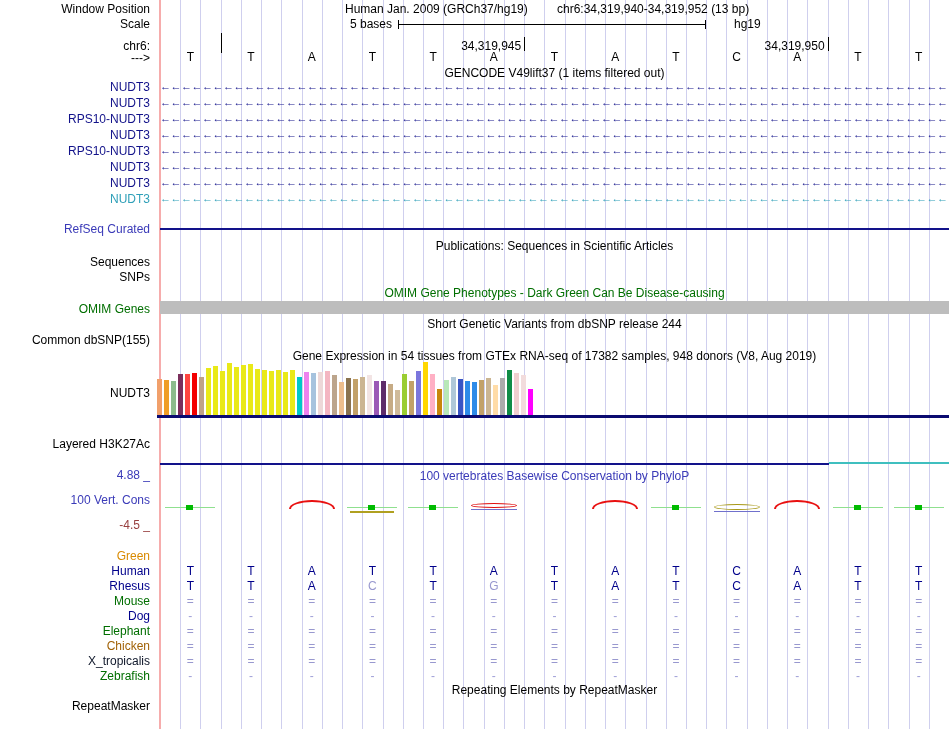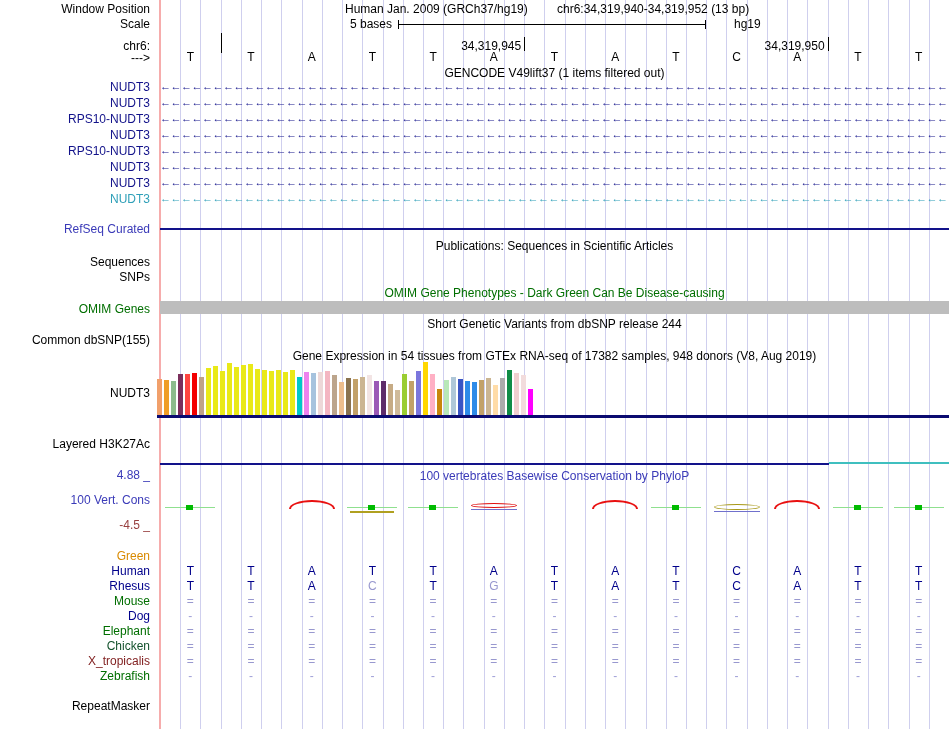--- a/index.html
+++ b/index.html
@@ -250,35 +250,35 @@
       <div class="base" style="left:372.4px;top:624px;color:#9898cf">=</div>
       <div class="base" style="left:433.1px;top:624px;color:#9898cf">=</div>
       <div class="base" style="left:493.8px;top:624px;color:#9898cf">=</div>
       <div class="base" style="left:554.5px;top:624px;color:#9898cf">=</div>
       <div class="base" style="left:615.2px;top:624px;color:#9898cf">=</div>
       <div class="base" style="left:675.9px;top:624px;color:#9898cf">=</div>
       <div class="base" style="left:736.6px;top:624px;color:#9898cf">=</div>
       <div class="base" style="left:797.3px;top:624px;color:#9898cf">=</div>
       <div class="base" style="left:858.0px;top:624px;color:#9898cf">=</div>
       <div class="base" style="left:918.7px;top:624px;color:#9898cf">=</div>
-      <div class="left-label" style="top:639px;color:#14532d">Chicken</div>
+      <div class="left-label" style="top:639px;color:#a16207">Chicken</div>
       <div class="base" style="left:190.3px;top:639px;color:#9898cf">=</div>
       <div class="base" style="left:251.0px;top:639px;color:#9898cf">=</div>
       <div class="base" style="left:311.7px;top:639px;color:#9898cf">=</div>
       <div class="base" style="left:372.4px;top:639px;color:#9898cf">=</div>
       <div class="base" style="left:433.1px;top:639px;color:#9898cf">=</div>
       <div class="base" style="left:493.8px;top:639px;color:#9898cf">=</div>
       <div class="base" style="left:554.5px;top:639px;color:#9898cf">=</div>
       <div class="base" style="left:615.2px;top:639px;color:#9898cf">=</div>
       <div class="base" style="left:675.9px;top:639px;color:#9898cf">=</div>
       <div class="base" style="left:736.6px;top:639px;color:#9898cf">=</div>
       <div class="base" style="left:797.3px;top:639px;color:#9898cf">=</div>
       <div class="base" style="left:858.0px;top:639px;color:#9898cf">=</div>
       <div class="base" style="left:918.7px;top:639px;color:#9898cf">=</div>
-      <div class="left-label" style="top:654px;color:#7f1d1d">X_tropicalis</div>
+      <div class="left-label" style="top:654px;color:#0f172a">X_tropicalis</div>
       <div class="base" style="left:190.3px;top:654px;color:#9898cf">=</div>
       <div class="base" style="left:251.0px;top:654px;color:#9898cf">=</div>
       <div class="base" style="left:311.7px;top:654px;color:#9898cf">=</div>
       <div class="base" style="left:372.4px;top:654px;color:#9898cf">=</div>
       <div class="base" style="left:433.1px;top:654px;color:#9898cf">=</div>
       <div class="base" style="left:493.8px;top:654px;color:#9898cf">=</div>
       <div class="base" style="left:554.5px;top:654px;color:#9898cf">=</div>
       <div class="base" style="left:615.2px;top:654px;color:#9898cf">=</div>
       <div class="base" style="left:675.9px;top:654px;color:#9898cf">=</div>
       <div class="base" style="left:736.6px;top:654px;color:#9898cf">=</div>
@@ -294,19 +294,20 @@
       <div class="base" style="left:493.8px;top:669px;color:#a0a0d8">-</div>
       <div class="base" style="left:554.5px;top:669px;color:#a0a0d8">-</div>
       <div class="base" style="left:615.2px;top:669px;color:#a0a0d8">-</div>
       <div class="base" style="left:675.9px;top:669px;color:#a0a0d8">-</div>
       <div class="base" style="left:736.6px;top:669px;color:#a0a0d8">-</div>
       <div class="base" style="left:797.3px;top:669px;color:#a0a0d8">-</div>
       <div class="base" style="left:858.0px;top:669px;color:#a0a0d8">-</div>
       <div class="base" style="left:918.7px;top:669px;color:#a0a0d8">-</div>
     </div>
 
+  <div class="title" style="top:684px">Repeating Elements by RepeatMasker</div>
   <span class="left-label" style="top:699px">RepeatMasker</span>
 <div class="hline" style="left:220.7px;top:33px;width:1px;height:20px"></div>
     <div class="hline" style="left:524.2px;top:37px;width:1px;height:14px"></div>
     <div class="abs" style="left:421.2px;top:39px;width:100px;text-align:right">34,319,945</div>
     <div class="hline" style="left:827.6px;top:37px;width:1px;height:14px"></div>
     <div class="abs" style="left:724.6px;top:39px;width:100px;text-align:right">34,319,950</div>
   </div>
 
 </body></html>

